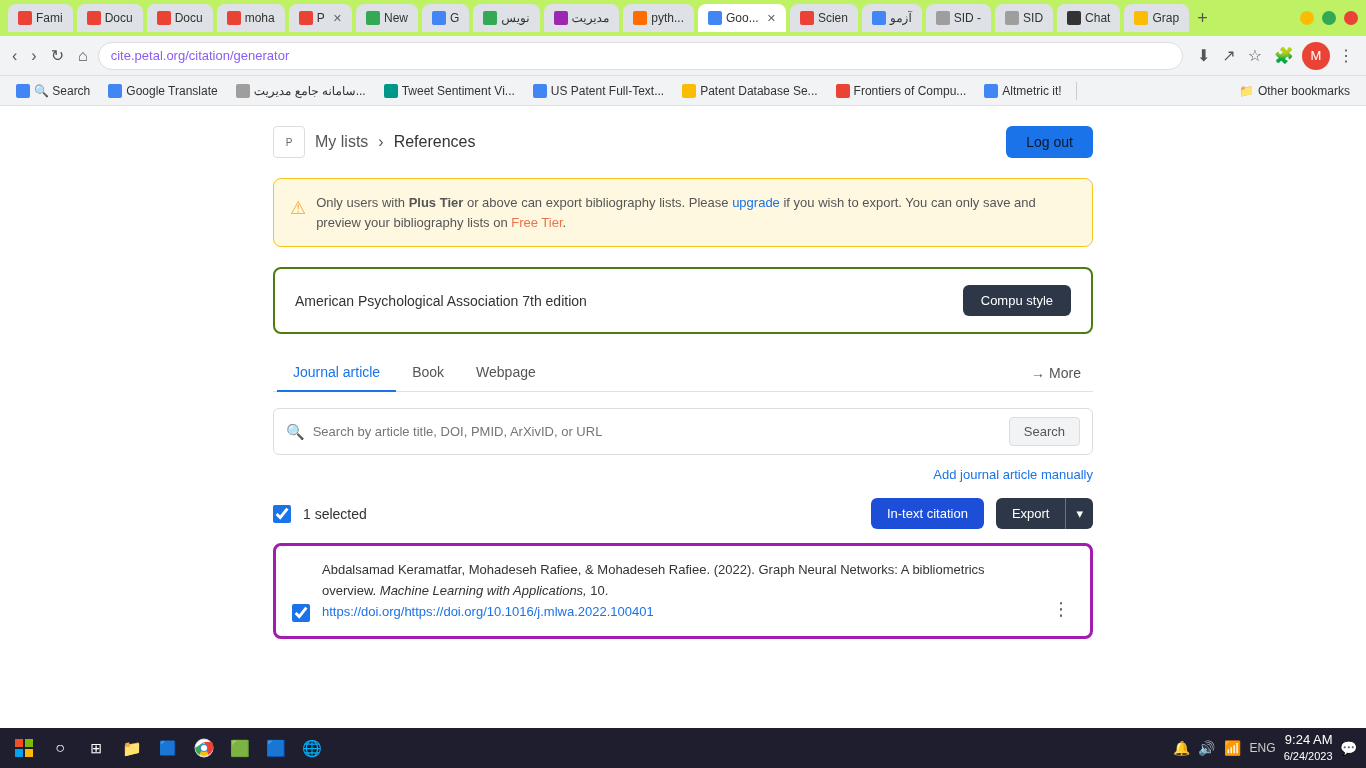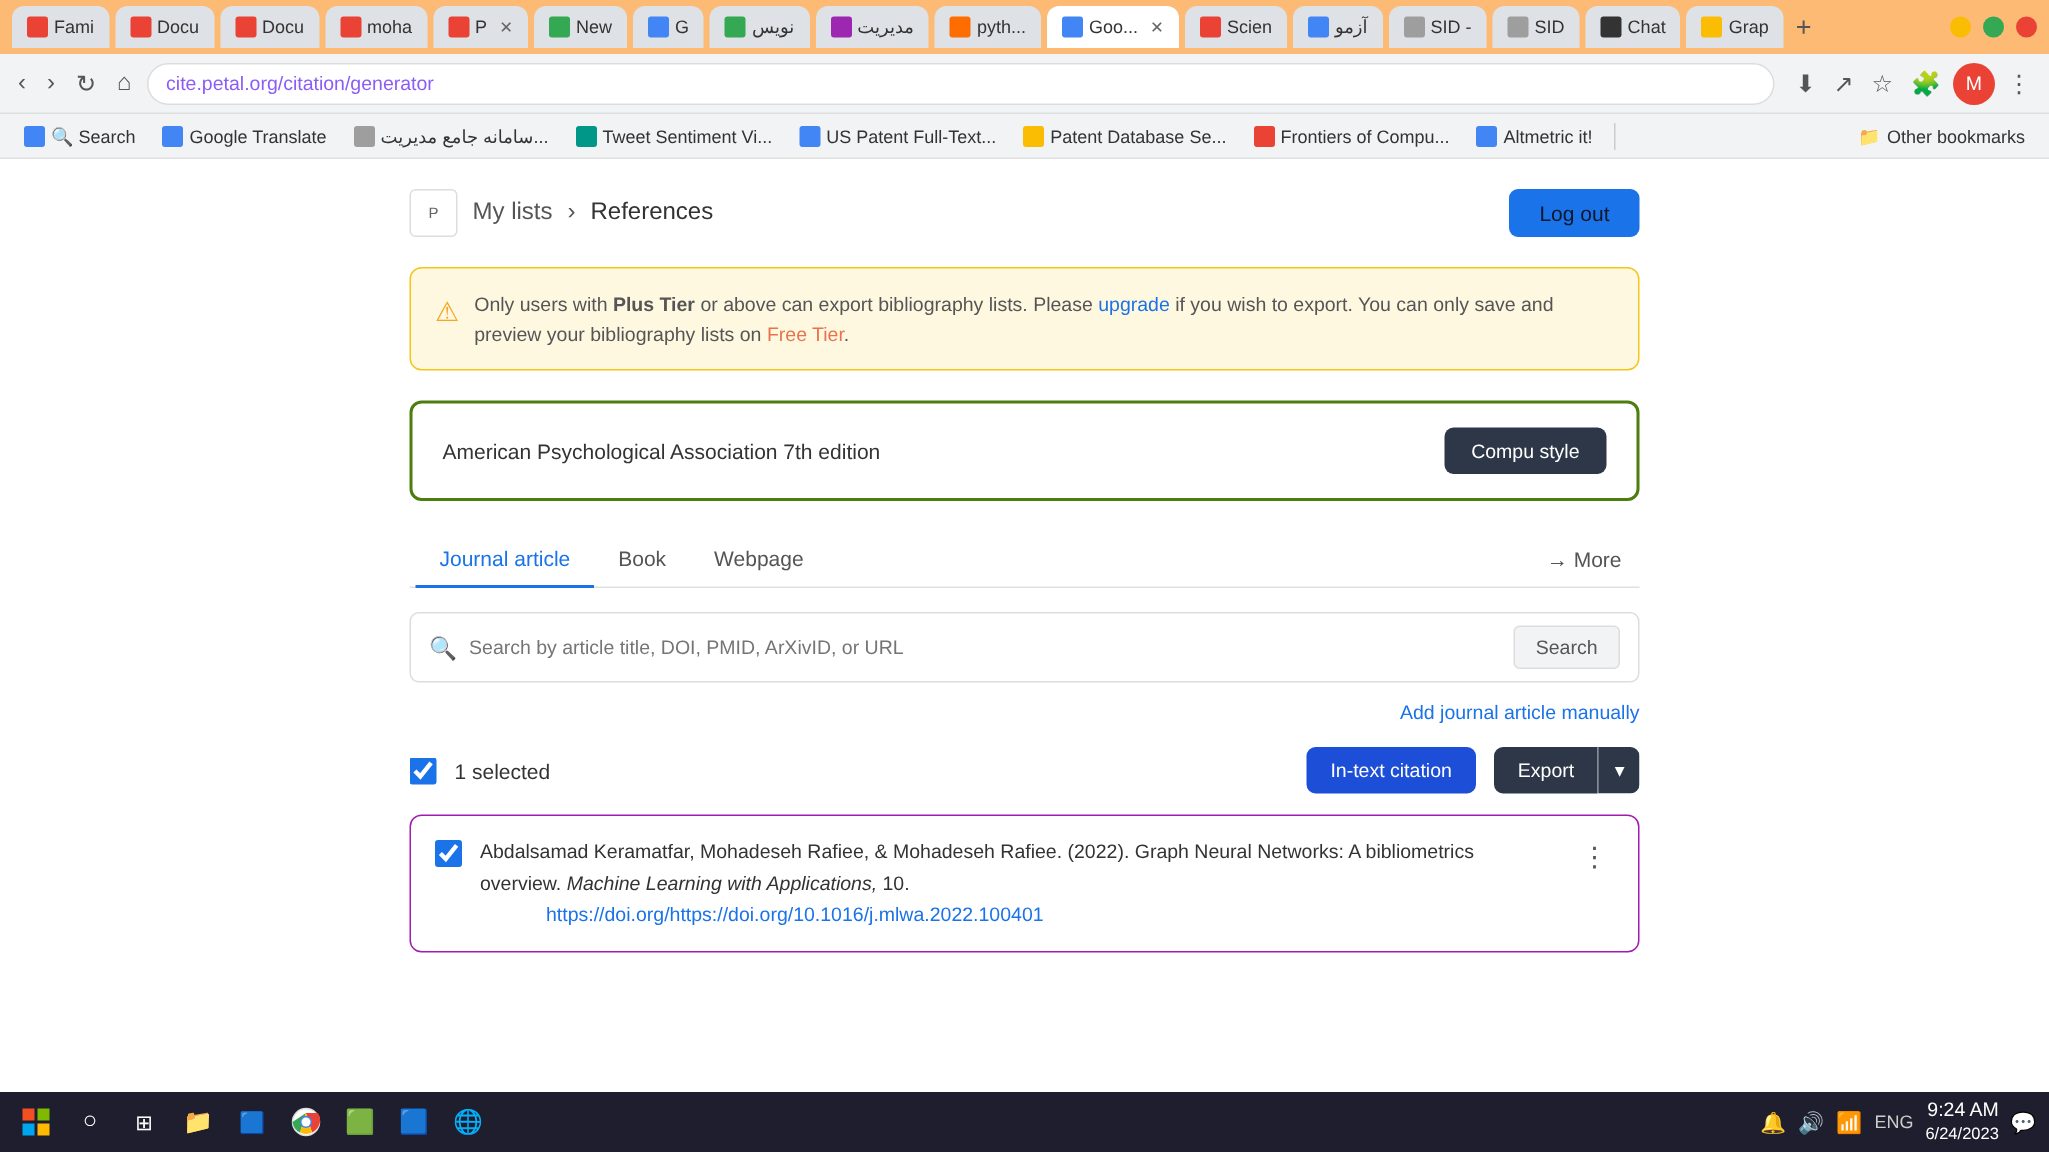--- a/index.html
+++ b/index.html
@@ -1,20 +1,20 @@
 <!DOCTYPE html>
 <html><head>
   <meta charset="utf-8">
   <style>
     * { box-sizing: border-box; margin: 0; padding: 0; }
     body { font-family: Arial, sans-serif; background: #f0f0f0; width: 1366px; height: 768px; overflow: hidden; font-size: 13px; }
 
     
     .browser-titlebar {
-      background: #fdba74;
+      background: #bef264;
       height: 36px;
       display: flex;
       align-items: center;
       padding: 0 8px;
       gap: 4px;
     }
     .tab {
       display: flex;
       align-items: center;
       height: 28px;
@@ -297,45 +297,45 @@
       border: none;
       border-left: 1px solid rgba(255,255,255,0.3);
       padding: 8px 10px;
       border-radius: 0 6px 6px 0;
       font-size: 13px;
       cursor: pointer;
     }
 
     
     .reference-item {
-      border: 1px solid #a21caf;
+      border: 3px solid #a21caf;
       border-radius: 8px;
       padding: 14px 16px;
       display: flex;
-      align-items: flex-start;
+      align-items: flex-end;
       gap: 12px;
       background: #fff;
     }
     .ref-checkbox {
       width: 18px;
       height: 18px;
       cursor: pointer;
       accent-color: #1a73e8;
       margin-top: 2px;
       flex-shrink: 0;
     }
     .ref-text {
       flex: 1;
       font-size: 13px;
       color: #333;
       line-height: 1.6;
     }
     .ref-text .ref-authors { color: #333; }
     .ref-text .ref-journal { font-style: italic; color: #333; }
-    .ref-text .ref-doi { color: #1a73e8; margin-left: 44px; }
+    .ref-text .ref-doi { color: #1a73e8; }
     .ref-menu-btn {
       background: none;
       border: none;
       cursor: pointer;
       color: #555;
       font-size: 18px;
       padding: 2px 4px;
       border-radius: 4px;
       flex-shrink: 0;
     }

